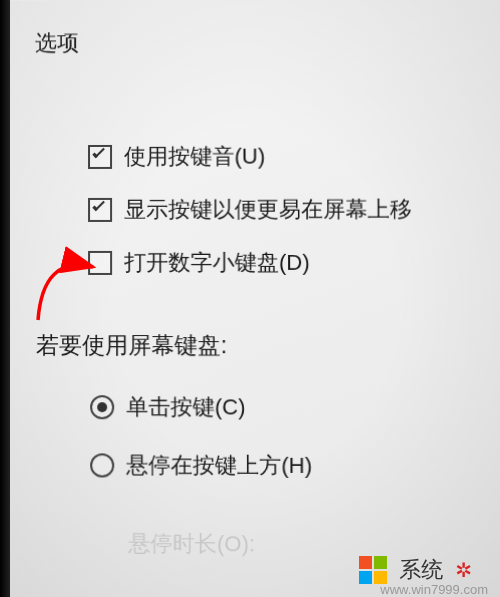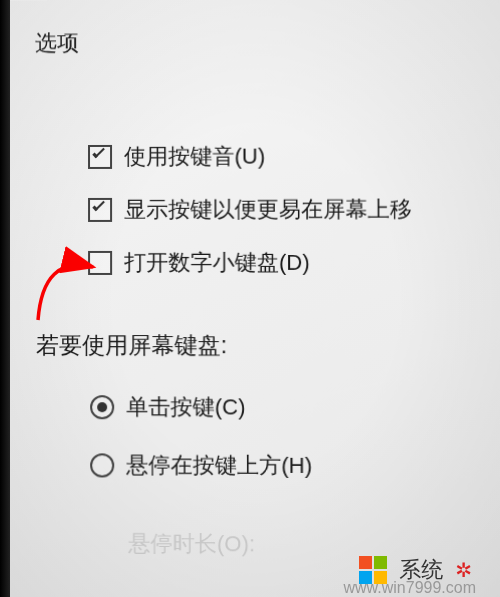--- a/index.html
+++ b/index.html
@@ -197,13 +197,13 @@
 <div class="watermark">
   <div class="ms-logo">
     <div></div>
       <div></div>
       <div></div>
       <div></div>
   </div>
   <span class="wm-text">系统</span>
   <span class="wm-flower">✲</span>
 </div>
-<div style="position:absolute; right:24px; bottom:0px; font-size:16px; color:#999;">www.win7999.com</div>
+<div style="position:absolute; right:12px; bottom:0px; font-size:13px; color:#999;">www.win7999.com</div>
 
 </body></html>

